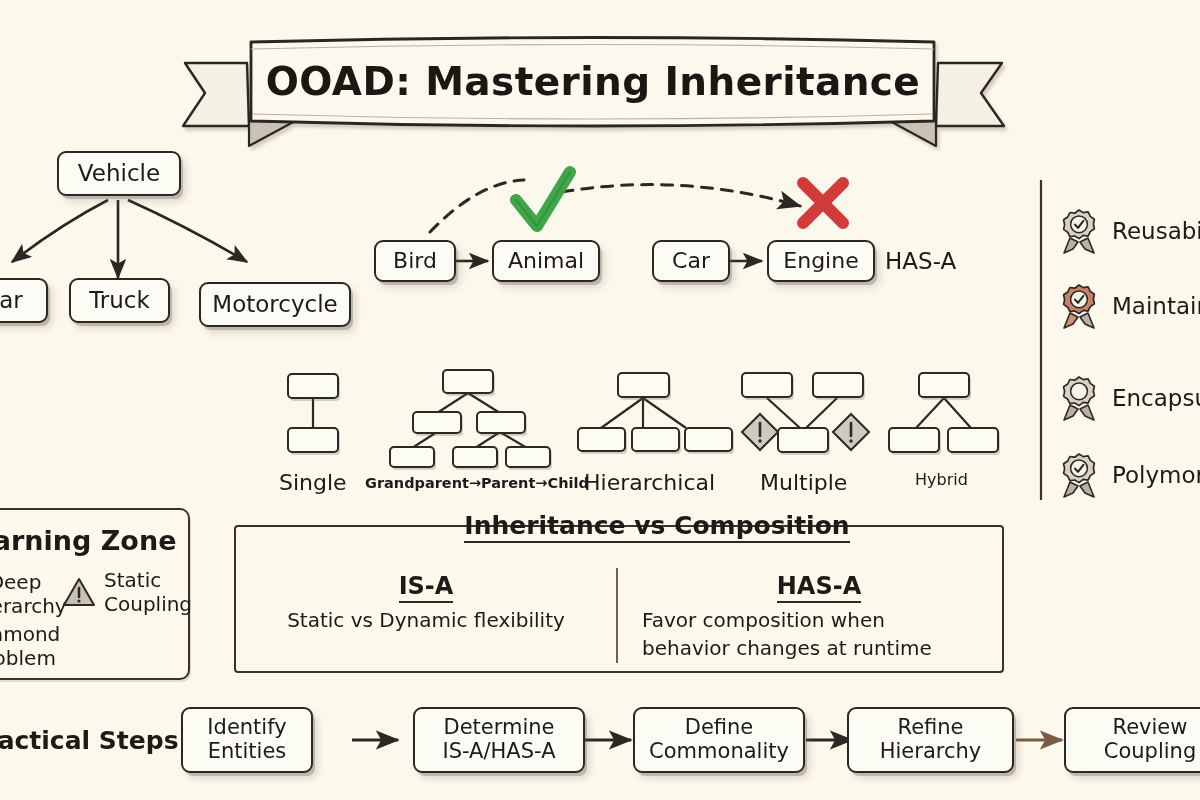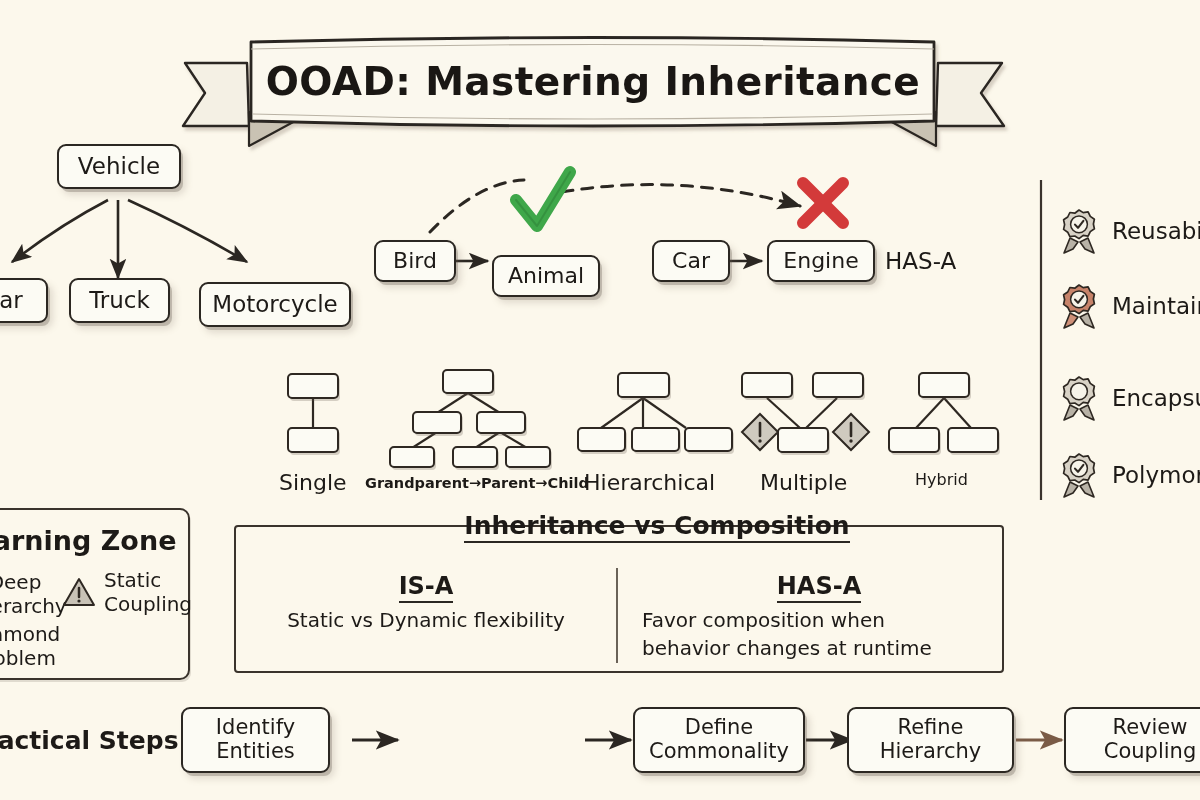--- a/index.html
+++ b/index.html
@@ -170,40 +170,40 @@
     </g>
     <g stroke="#7a5b46" stroke-width="3" fill="none">
       <path d="M1016,740 L1062,740" marker-end="url(#arrowheadBrown)"></path>
     </g>
   </svg>
 
   <div id="ribbon">
     <div class="title">OOAD: Mastering Inheritance</div>
   </div>
 
-  <div class="sbox" style="left:57px;top:144px;width:124px;height:45px;font-size:23px;">
+  <div class="sbox" style="left:57px;top:151px;width:124px;height:45px;font-size:23px;">
     <span>Vehicle</span>
   </div>
 
   <div class="sbox" style="left:-42px;top:278px;width:90px;height:45px;font-size:23px;">
     <span>Car</span>
   </div>
 
   <div class="sbox" style="left:69px;top:278px;width:101px;height:45px;font-size:23px;">
     <span>Truck</span>
   </div>
 
   <div class="sbox" style="left:199px;top:282px;width:152px;height:45px;font-size:23px;">
     <span>Motorcycle</span>
   </div>
 
   <div class="sbox" style="left:374px;top:240px;width:82px;height:42px;font-size:22px;">
     <span>Bird</span>
   </div>
-  <div class="sbox" style="left:492px;top:240px;width:108px;height:42px;font-size:22px;margin-top:15px;">
+  <div class="sbox" style="left:492px;top:240px;width:108px;height:42px;font-size:22px;">
     <span>Animal</span>
   </div>
 
   <div class="sbox" style="left:652px;top:240px;width:78px;height:42px;font-size:22px;">
     <span>Car</span>
   </div>
   <div class="sbox" style="left:767px;top:240px;width:108px;height:42px;font-size:22px;">
     <span>Engine</span>
   </div>
 
@@ -327,25 +327,29 @@
       <span class="underline" style="font-size:24px;font-weight:600;">HAS-A</span>
     </div>
     <div style="font-size:20px;line-height:1.4;">
       <div>Favor composition when</div>
       <div>behavior changes at runtime</div>
     </div>
   </div>
 
   <div class="lbl" style="left:-33px;top:726px;font-size:25px;font-weight:600;">Practical Steps</div>
 
-  <div class="sbox" style="left:181px;top:707px;width:149px;height:66px;font-size:21px;flex-direction:column;">
+  <div class="sbox" style="left:181px;top:707px;width:132px;height:66px;font-size:21px;flex-direction:column;">
     <span>Identify</span>
     <span>Entities</span>
   </div>
 
+  <div class="sbox" style="left:413px;top:707px;width:172px;height:66px;font-size:21px;flex-direction:column;">
+    <span>Determine</span>
+    <span>IS-A/HAS-A</span>
+  </div>
 
   <div class="sbox" style="left:633px;top:707px;width:172px;height:66px;font-size:21px;flex-direction:column;">
     <span>Define</span>
     <span>Commonality</span>
   </div>
 
   <div class="sbox" style="left:847px;top:707px;width:167px;height:66px;font-size:21px;flex-direction:column;">
     <span>Refine</span>
     <span>Hierarchy</span>
   </div>

